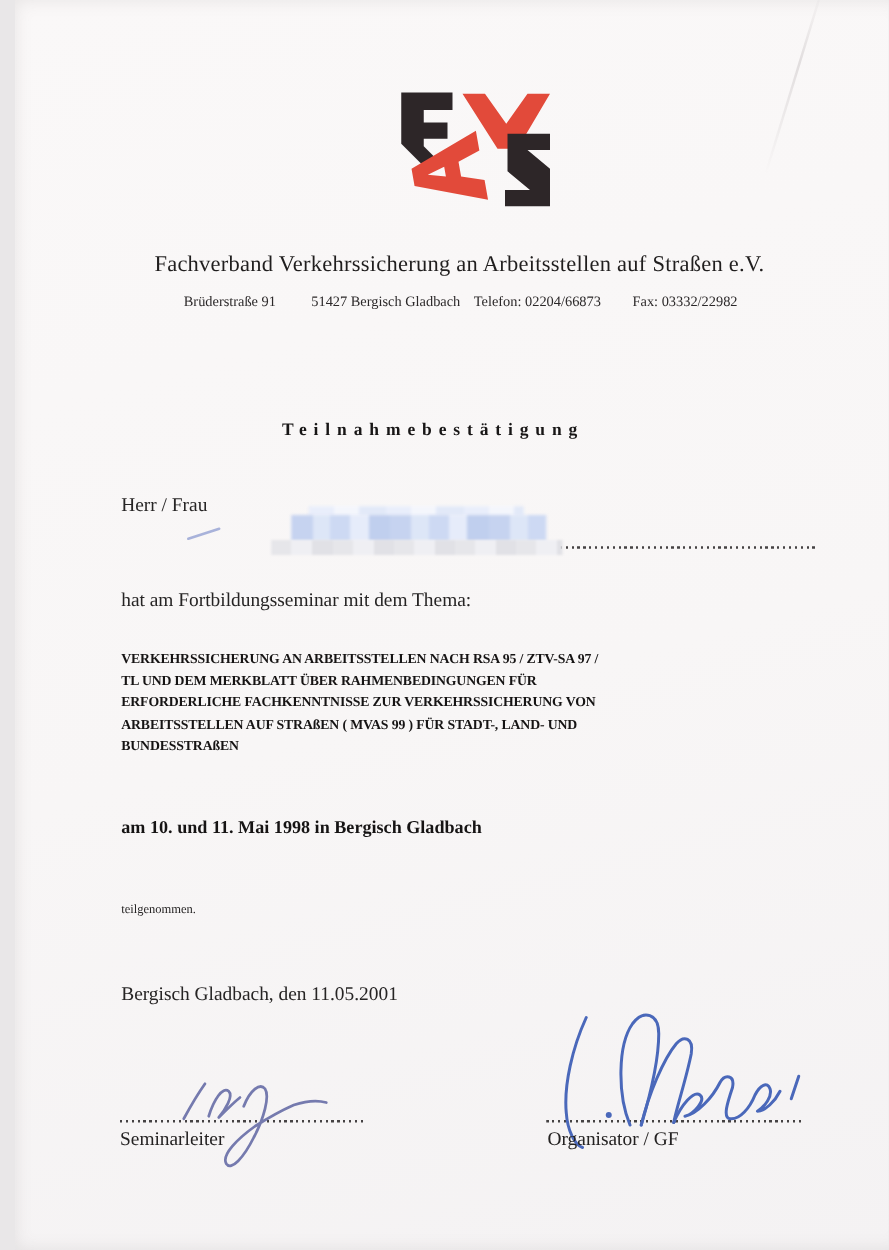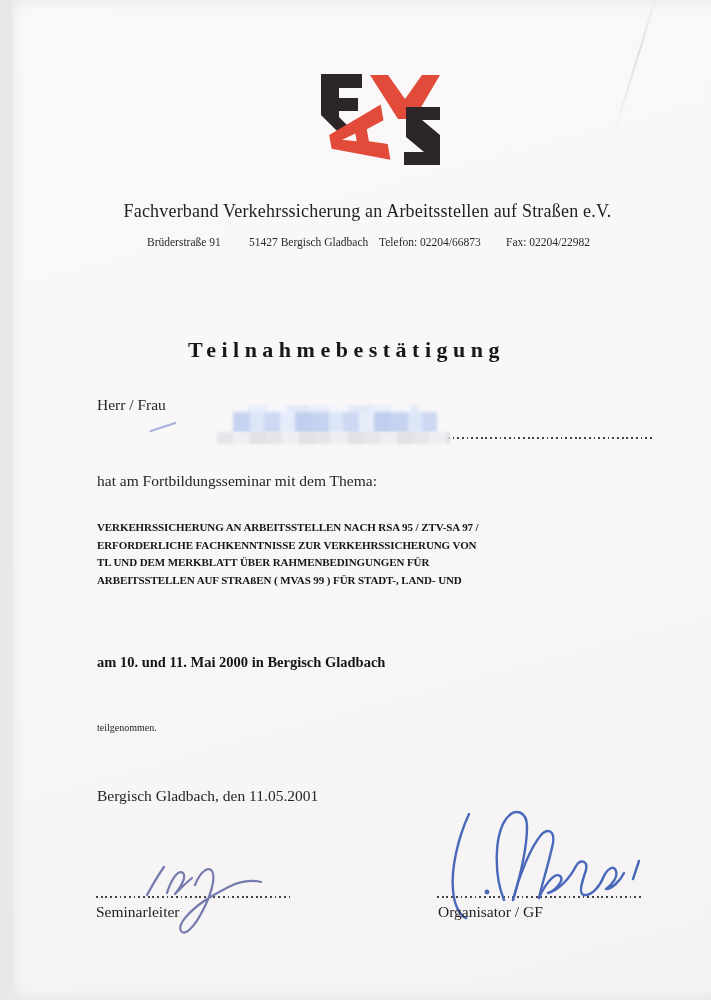--- a/index.html
+++ b/index.html
@@ -21,21 +21,21 @@
   .logo{position:absolute;left:306px;top:73px;width:124px;height:98px;}
   .org-name{
     position:absolute;left:0;top:201px;width:711px;
     text-align:center;font-size:18px;color:#201e1e;letter-spacing:0.2px;
     white-space:nowrap;
   }
   .addr{position:absolute;top:236px;font-size:11.5px;color:#2b2829;white-space:nowrap;}
   .addr-street{left:135px;} .addr-city{left:237px;} .addr-phone{left:367px;} .addr-fax{left:494px;}
   .cert-title{
     position:absolute;left:0;top:337px;width:669px;text-align:center;
-    font-size:22px;font-weight:bold;letter-spacing:5.5px;color:#181616;
+    font-size:14px;font-weight:bold;letter-spacing:5.5px;color:#181616;
     white-space:nowrap;
   }
   .salutation{position:absolute;left:85px;top:396px;font-size:15.5px;white-space:nowrap;}
   .dots{
     position:absolute;height:2px;
     background-image:repeating-linear-gradient(90deg,#454243 0 1.8px,transparent 1.8px 4.7px);
   }
   .name-line{left:215px;top:437px;width:425px;}
   .sig-line-left{left:84px;top:896px;width:197px;}
   .sig-line-right{left:425px;top:896px;width:207px;}
@@ -82,43 +82,44 @@
     <g transform="rotate(-100 40 64)">
       <path fill-rule="evenodd" d="M12,92 L33,36 L47,36 L68,92 L52,92 L46,74 L34,74 L28,92 Z M36,62 L44,62 L40,48 Z" fill="#e24a3a"></path>
     </g>
     <path d="M88,34 L122,34 L122,47 L104,47 L122,62 L122,92 L86,92 L86,79 L106,79 L88,64 Z" fill="#2d2628"></path>
   </svg>
 
   <div class="org-name">Fachverband Verkehrssicherung an Arbeitsstellen auf Straßen e.V.</div>
   <span class="addr addr-street">Brüderstraße 91</span>
   <span class="addr addr-city">51427 Bergisch Gladbach</span>
   <span class="addr addr-phone">Telefon: 02204/66873</span>
-  <span class="addr addr-fax">Fax: 02204/22982</span>
+  <span class="addr addr-fax">Fax: 03332/22982</span>
 
   <div class="cert-title">Teilnahmebestätigung</div>
 
   <span class="salutation">Herr / Frau</span>
   <div class="frau-strike"></div>
   <div class="dots name-line"></div>
   <div class="redacted">
     <div class="row-top"></div>
     <div class="row-blue"></div>
     <div class="row-gray"></div>
   </div>
 
   <div class="intro">hat am Fortbildungsseminar mit dem Thema:</div>
 
   <div class="topic">
     <div>VERKEHRSSICHERUNG AN ARBEITSSTELLEN NACH RSA 95 / ZTV-SA 97 /</div>
+    <div>TL UND DEM MERKBLATT ÜBER RAHMENBEDINGUNGEN FÜR</div>
     <div>ERFORDERLICHE FACHKENNTNISSE ZUR VERKEHRSSICHERUNG VON</div>
-    <div>TL UND DEM MERKBLATT ÜBER RAHMENBEDINGUNGEN FÜR</div>
     <div>ARBEITSSTELLEN AUF STRAßEN ( MVAS 99 ) FÜR STADT-, LAND- UND</div>
+    <div>BUNDESSTRAßEN</div>
   </div>
 
-  <div class="seminar-date">am 10. und 11. Mai 2000 in Bergisch Gladbach</div>
+  <div class="seminar-date">am 10. und 11. Mai 1998 in Bergisch Gladbach</div>
   <div class="participated">teilgenommen.</div>
   <div class="place-date">Bergisch Gladbach, den 11.05.2001</div>
 
   <div class="dots sig-line-left"></div>
   <div class="dots sig-line-right"></div>
 
   <svg class="sig-svg sig-left" viewBox="0 0 125 92" fill="none" stroke-linecap="round" stroke-linejoin="round" stroke-width="2.2">
     <path d="M5,42 C11,31 17,21 22,14" stroke="#757aae"></path>
     <path d="M25,40 C29,27 36,16 41,20 C45,24 38,35 33,41 C37,37 45,29 50,25" stroke="#757aae"></path>
     <path d="M53,32 C58,19 66,13 70,18 C74,24 69,42 61,57 C53,73 43,84 39,78 C35,71 48,58 62,48 C73,41 84,35 93,31 C102,28 112,27 119,29" stroke="#757aae"></path>

